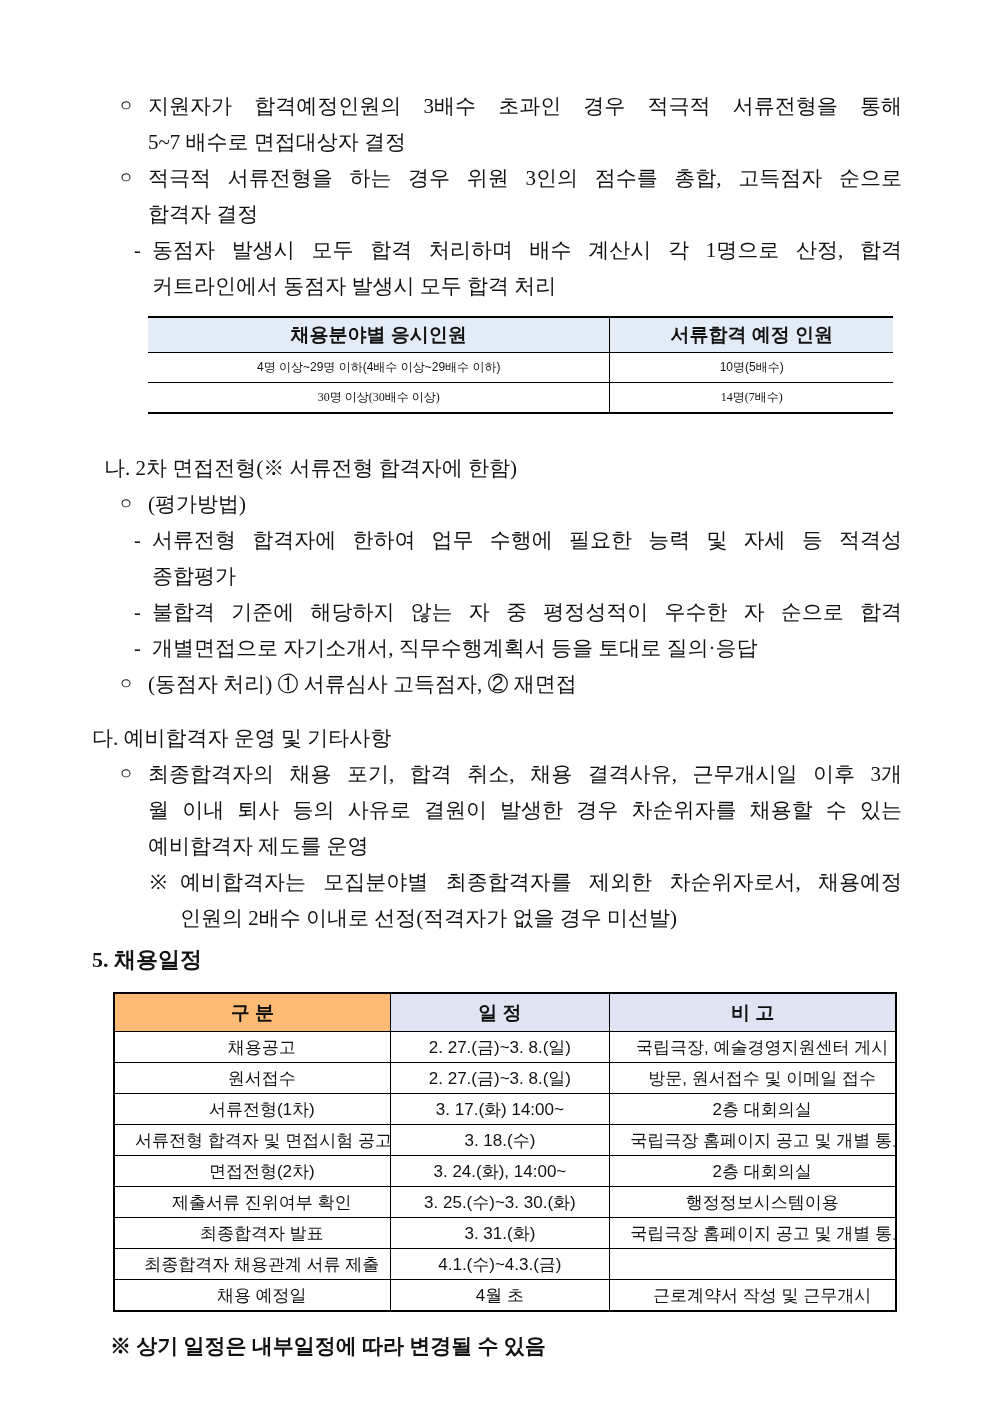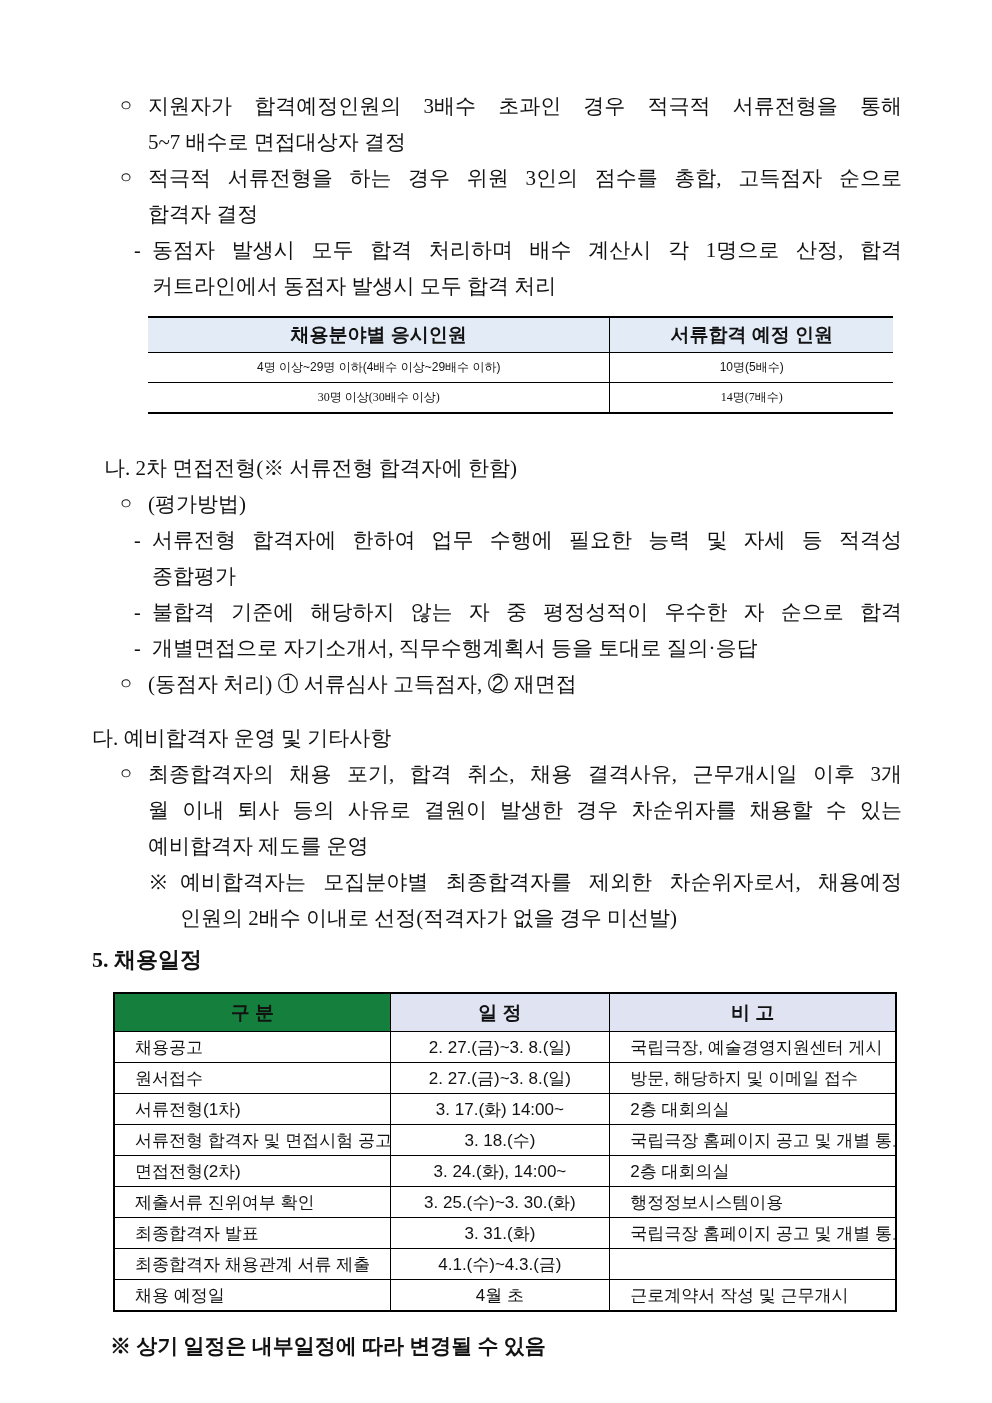--- a/index.html
+++ b/index.html
@@ -59,21 +59,21 @@
   
   .t2{margin:14px 0 0 21px;width:784px;border:2px solid #000;}
   .t2 th{
     height:35px;font-size:19px;font-weight:bold;text-align:center;
     border:1px solid #000;
   }
   .t2 td{
     height:28px;font-size:17px;
     border:1px solid #000;
   }
-  .t2 td.c0,.t2 td.c2{text-align:left;padding-left:20px;}
+  .t2 td.c0,.t2 td.c2{text-align:center;padding-left:20px;}
   .t2 td.c1{text-align:center;}
   
   .footnote{
     margin:16px 0 0 18px;
     font-size:21px;line-height:36px;font-weight:bold;
   }
 </style>
 </head>
 <body>
 
@@ -183,35 +183,35 @@
   <h2 class="h h-5">5. 채용일정</h2>
 
   <table class="t2">
     <colgroup>
         <col style="width:35.3%">
         <col style="width:28.1%">
         <col style="width:36.6%">
       </colgroup>
     <thead>
         <tr id="t2-head">
-          <th style="background: #15803d;">구  분</th>
+          <th style="background: #fdba74;">구  분</th>
           <th style="background: rgb(223, 227, 242);">일  정</th>
           <th style="background: rgb(223, 227, 242);">비  고</th>
         </tr>
       </thead>
     <tbody id="t2-body">
         <tr>
           <td class="c0">채용공고</td>
           <td class="c1">2. 27.(금)~3. 8.(일)</td>
           <td class="c2">국립극장, 예술경영지원센터 게시</td>
         </tr>
         <tr>
           <td class="c0">원서접수</td>
           <td class="c1">2. 27.(금)~3. 8.(일)</td>
-          <td class="c2">방문, 해당하지 및 이메일 접수</td>
+          <td class="c2">방문, 원서접수 및 이메일 접수</td>
         </tr>
         <tr>
           <td class="c0">서류전형(1차)</td>
           <td class="c1">3. 17.(화) 14:00~</td>
           <td class="c2">2층 대회의실</td>
         </tr>
         <tr>
           <td class="c0">서류전형 합격자 및 면접시험 공고</td>
           <td class="c1">3. 18.(수)</td>
           <td class="c2">국립극장 홈페이지 공고 및 개별 통보</td>

